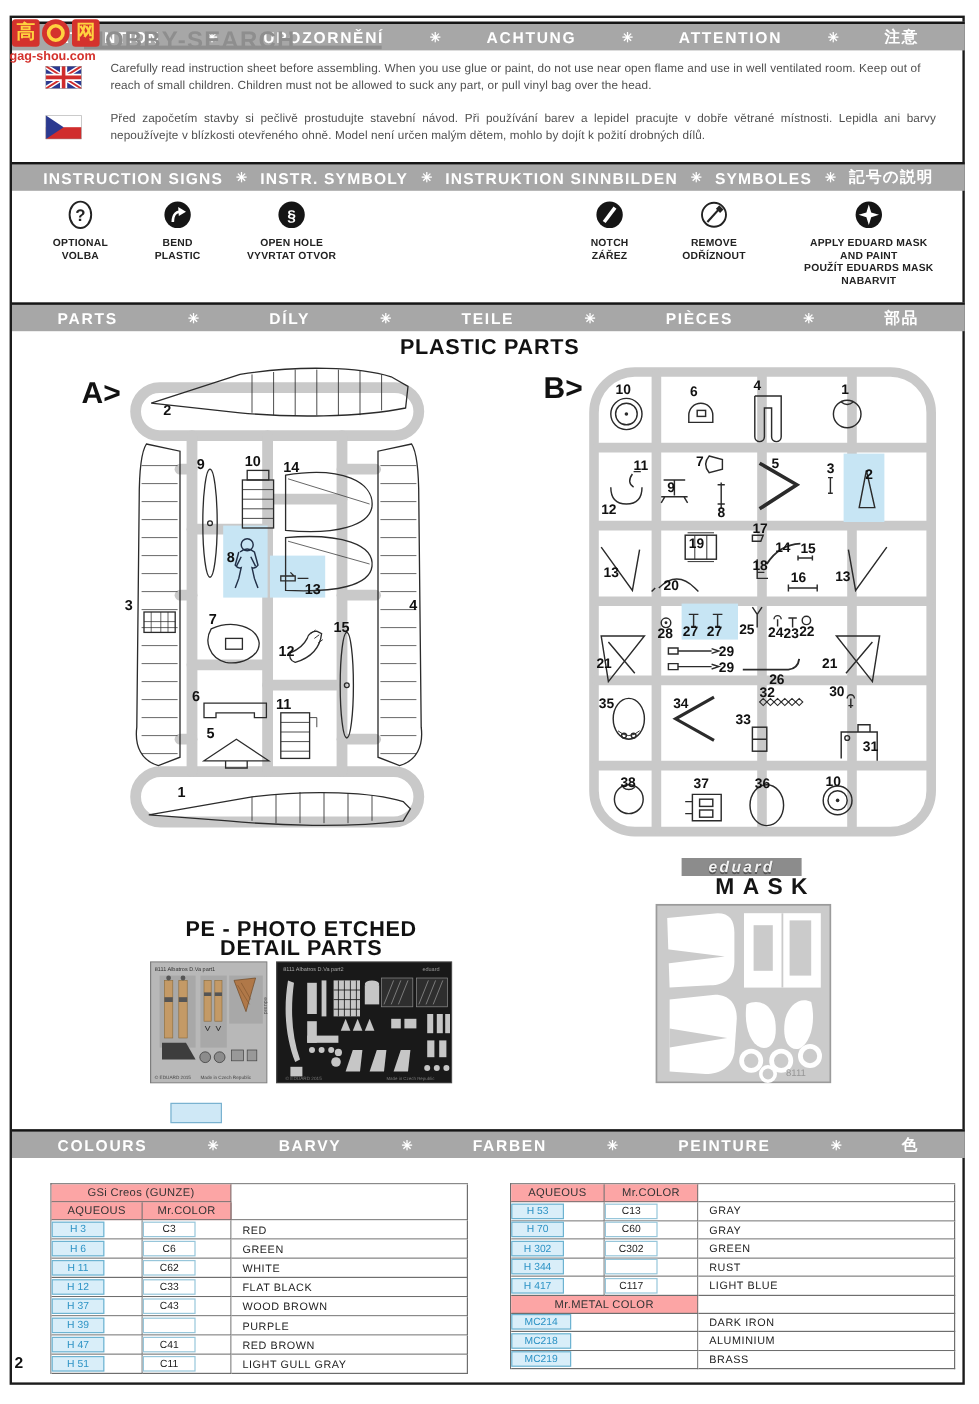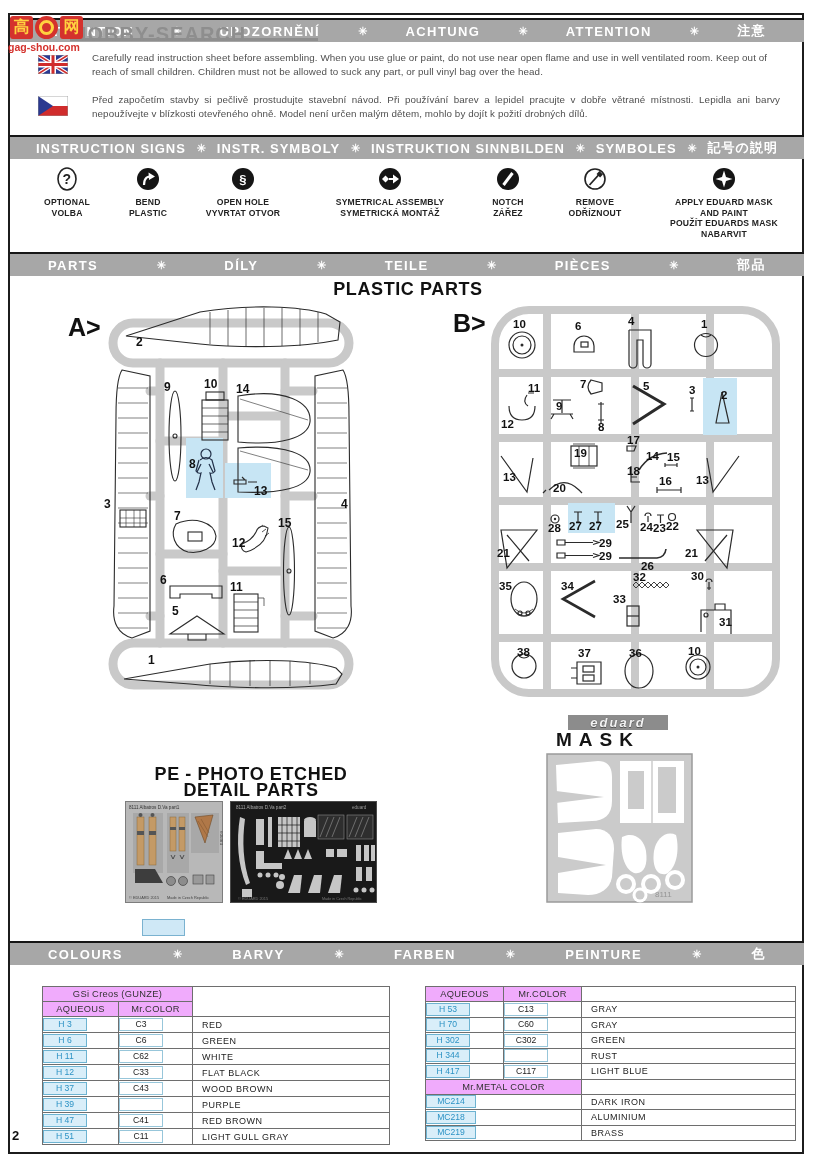--- a/index.html
+++ b/index.html
@@ -32,31 +32,31 @@
   
   .sec-title{position:absolute;font-size:18px;font-weight:bold;color:#111;letter-spacing:0.6px;text-align:center;}
   
   .pn{font:bold 12px "Liberation Sans",sans-serif;fill:#111;}
   .pn-b{font:bold 11.5px "Liberation Sans",sans-serif;fill:#111;}
   .pn-lg{font:bold 25px "Liberation Sans",sans-serif;fill:#111;}
   
   .mask-brand{position:absolute;left:568px;top:715px;width:100px;height:15px;background:#8c8c8c;
       display:flex;align-items:center;justify-content:center;color:#f2f2f2;font-weight:bold;font-size:13px;
       letter-spacing:2px;font-style:italic;text-shadow:0 0 1px #555, 0 1px 0 #555;}
-  .mask-title{position:absolute;left:556px;top:729px;width:124px;text-align:left;color:#141414;
+  .mask-title{position:absolute;left:556px;top:729px;width:124px;text-align:right;color:#141414;
       font-weight:bold;font-size:19px;letter-spacing:7px;}
   
   .note-swatch{position:absolute;left:142px;top:919px;width:41px;height:15px;background:#cfe8f6;border:1px solid #7ab2d0;}
   .note-text{position:absolute;left:192px;top:921px;font-size:8.6px;color:#3f9fd0;letter-spacing:0.2px;white-space:nowrap;}
   .note-jp{font-weight:bold;color:#2f7fc0;margin-left:5px;}
   
   .ctable{position:absolute;display:grid;border-left:1.2px solid #6e6e6e;border-top:1.2px solid #6e6e6e;background:#fff;}
   .ct-cell{border-right:1.2px solid #6e6e6e;border-bottom:1.2px solid #6e6e6e;display:flex;align-items:center;
            font-size:9px;color:#1c1c1c;background:#fff;}
-  .ct-head{background:#f0abfc;justify-content:center;font-size:9.3px;color:#333;letter-spacing:0.3px;}
+  .ct-head{background:#fca5a5;justify-content:center;font-size:9.3px;color:#333;letter-spacing:0.3px;}
   .ct-name{padding-left:9px;letter-spacing:0.5px;}
   .ct-boxcell{justify-content:flex-start;}
   .hbox,.cbox,.mcbox{display:inline-block;min-width:42px;height:11px;line-height:11px;text-align:center;font-size:8.6px;}
   .hbox{background:#d9eef9;border:1px solid #6db3d1;color:#2d93c5;}
   .cbox{background:#fff;border:1px solid #97c6da;color:#1c1c1c;}
   .mcbox{background:#d9eef9;border:1px solid #6db3d1;color:#2d93c5;min-width:48px;}
   .pageno{position:absolute;left:12px;top:1128px;font-size:13px;font-weight:bold;color:#111;}
 </style>
 </head>
 <body>
@@ -154,30 +154,20 @@
     <span>BEND</span><br>
     <span>PLASTIC</span>
   </div>
   <div class="sign" style="left:188px;top:166px;width:110px">
     <svg width="26" height="26">
       <circle cx="13" cy="13" r="11" fill="#151515"></circle>
       <text x="13" y="18" text-anchor="middle" font-size="13" font-weight="bold" fill="#fff">§</text>
     </svg>
     <span>OPEN HOLE</span><br>
     <span>VYVRTAT OTVOR</span>
-  </div>
-  <div class="sign" style="left:305px;top:166px;width:170px">
-    <svg width="26" height="26">
-      <circle cx="13" cy="13" r="11" fill="#151515"></circle>
-      <polygon points="5,13 8.5,9.5 12,13 8.5,16.5" fill="#fff"></polygon>
-      <path d="M12,13 h5" stroke="#fff" stroke-width="2"></path>
-      <polygon points="16,8.5 22,13 16,17.5" fill="#fff"></polygon>
-    </svg>
-    <span>SYMETRICAL ASSEMBLY</span><br>
-    <span>SYMETRICKÁ MONTÁŽ</span>
   </div>
   <div class="sign" style="left:473px;top:166px;width:70px">
     <svg width="26" height="26">
       <circle cx="13" cy="13" r="11" fill="#151515"></circle>
       <path d="M8.5,19 L17.5,7" stroke="#fff" stroke-width="3"></path>
     </svg>
     <span>NOTCH</span><br>
     <span>ZÁŘEZ</span>
   </div>
   <div class="sign" style="left:639px;top:166px;width:170px">

